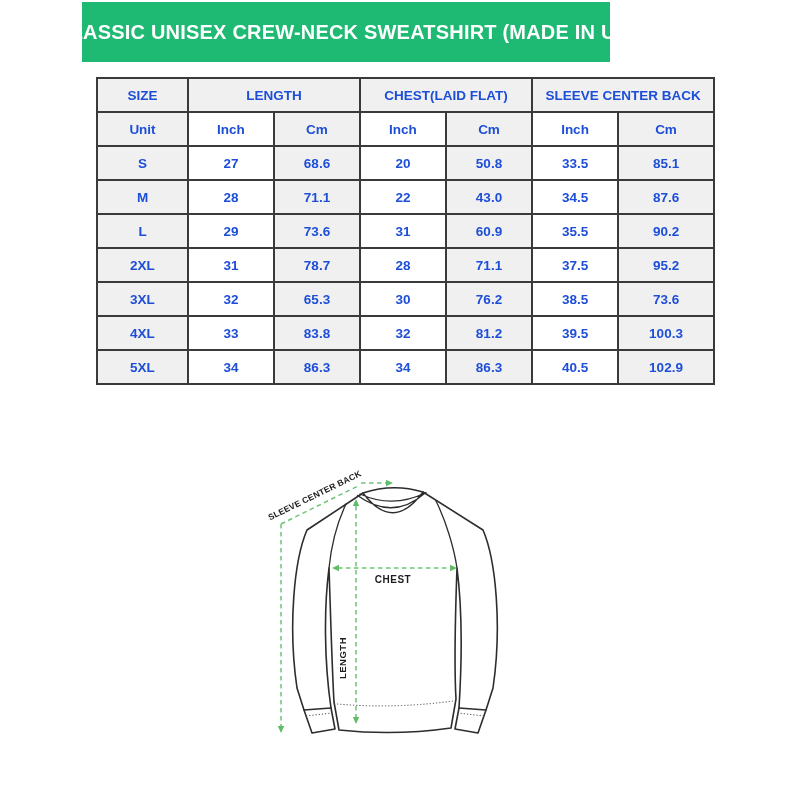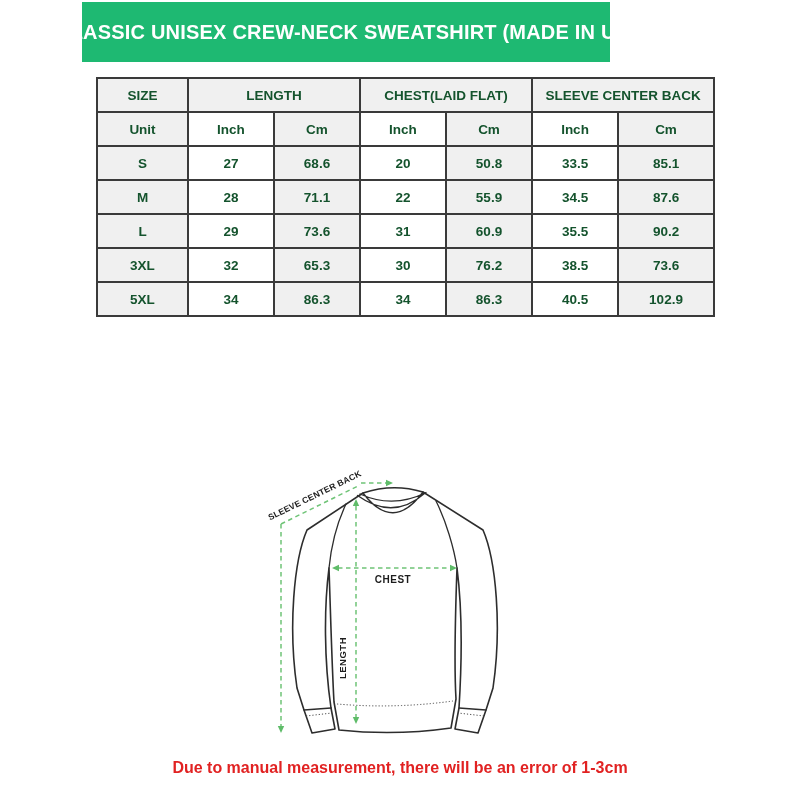--- a/index.html
+++ b/index.html
@@ -6,21 +6,21 @@
   #page{position:relative;width:800px;height:800px;background:#ffffff;overflow:hidden;
         font-family:"Liberation Sans", sans-serif;}
 
   
   .banner{position:absolute;left:82px;top:2px;width:528px;height:60px;background:#1eb972;
           display:flex;align-items:center;justify-content:center;}
   .banner-title{color:#ffffff;font-size:20px;font-weight:700;letter-spacing:.2px;white-space:nowrap;}
 
   
   table.size-table{position:absolute;left:96px;top:77px;width:617px;border-collapse:collapse;
-          table-layout:fixed;text-align:center;color:#14532d;}
+          table-layout:fixed;text-align:center;color:#1d4ed8;}
   table.size-table th,table.size-table td{border:2px solid #3a3a3a;height:32px;padding:0;
           font-size:13.5px;font-weight:700;}
   .cell-g{background:#f0f0f0;}
   .cell-w{background:#ffffff;margin-left:36px;}
 
   
   .diagram{position:absolute;left:230px;top:455px;width:340px;height:300px;}
   .garment{fill:#ffffff;stroke:#2d2d2d;stroke-width:1.6;stroke-linejoin:round;stroke-linecap:round;}
   .seam{fill:none;stroke:#2d2d2d;stroke-width:1.3;stroke-linecap:round;}
   .stitch{fill:none;stroke:#4a4a4a;stroke-width:1;stroke-dasharray:1.2 2;}
@@ -76,41 +76,59 @@
         <td class="cell-w">20</td>
         <td class="cell-g">50.8</td>
         <td class="cell-w">33.5</td>
         <td class="cell-g">85.1</td>
       </tr>
       <tr>
         <th class="cell-g">M</th>
         <td class="cell-w">28</td>
         <td class="cell-g">71.1</td>
         <td class="cell-w">22</td>
-        <td class="cell-g">55.9</td>
+        <td class="cell-g">43.0</td>
         <td class="cell-w">34.5</td>
         <td class="cell-g">87.6</td>
       </tr>
       <tr>
         <th class="cell-g">L</th>
         <td class="cell-w">29</td>
         <td class="cell-g">73.6</td>
         <td class="cell-w">31</td>
         <td class="cell-g">60.9</td>
         <td class="cell-w">35.5</td>
         <td class="cell-g">90.2</td>
       </tr>
       <tr>
+        <th class="cell-g">2XL</th>
+        <td class="cell-w">31</td>
+        <td class="cell-g">78.7</td>
+        <td class="cell-w">28</td>
+        <td class="cell-g">71.1</td>
+        <td class="cell-w">37.5</td>
+        <td class="cell-g">95.2</td>
+      </tr>
+      <tr>
         <th class="cell-g">3XL</th>
         <td class="cell-w">32</td>
         <td class="cell-g">65.3</td>
         <td class="cell-w">30</td>
         <td class="cell-g">76.2</td>
         <td class="cell-w">38.5</td>
         <td class="cell-g">73.6</td>
+      </tr>
+      <tr>
+        <th class="cell-g">4XL</th>
+        <td class="cell-w">33</td>
+        <td class="cell-g">83.8</td>
+        <td class="cell-w">32</td>
+        <td class="cell-g">81.2</td>
+        <td class="cell-w">39.5</td>
+        <td class="cell-g">100.3</td>
       </tr>
       <tr>
         <th class="cell-g">5XL</th>
         <td class="cell-w">34</td>
         <td class="cell-g">86.3</td>
         <td class="cell-w">34</td>
         <td class="cell-g">86.3</td>
         <td class="cell-w">40.5</td>
         <td class="cell-g">102.9</td>
       </tr>
@@ -149,15 +167,14 @@
       <path class="measure" d="M108,113 L221,113"></path>
       <polygon class="mhead" points="102,113 109,109.8 109,116.2"></polygon>
       <polygon class="mhead" points="227,113 220,109.8 220,116.2"></polygon>
     </g>
 
     <text class="mlabel" x="86" y="43" font-size="8.6" letter-spacing="0.2" text-anchor="middle" transform="rotate(-26 86 43)">SLEEVE CENTER BACK</text>
     <text class="mlabel" x="163" y="128" font-size="10" letter-spacing="0.5" text-anchor="middle">CHEST</text>
     <text class="mlabel" x="116" y="203" font-size="9.5" letter-spacing="0.5" text-anchor="middle" transform="rotate(-90 116 203)">LENGTH</text>
   </svg>
 
-  <div class="note">Due to manual measurement, there will be an error of 1-3cm</div>
 
 </div>
 
 </body></html>

